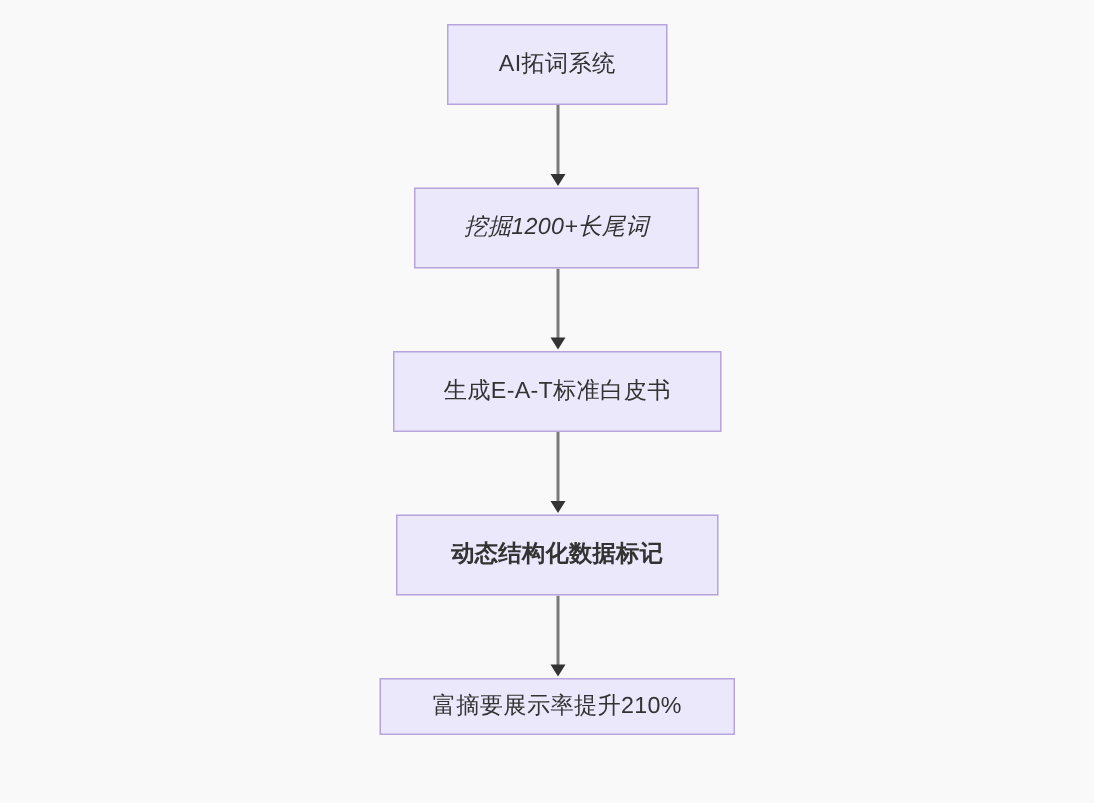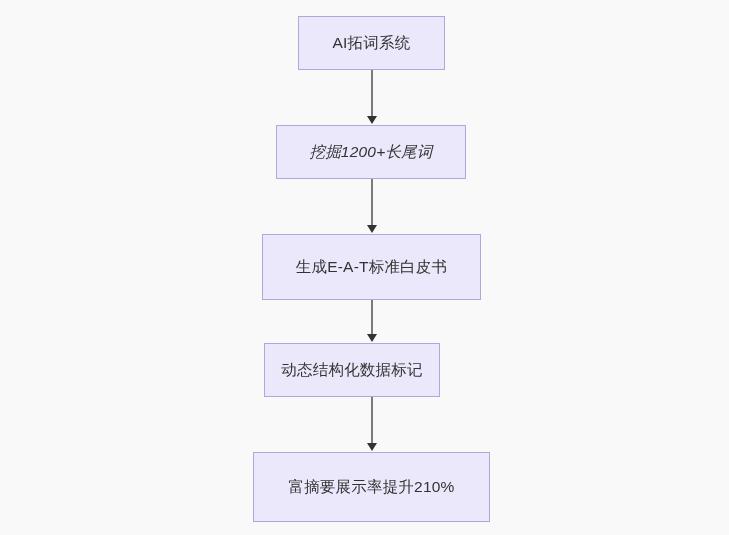--- a/index.html
+++ b/index.html
@@ -83,25 +83,25 @@
   </div>
 
   <div class="node" style="left:298px; top:16px; width:147px; height:54px;">
     <span class="node-label">AI拓词系统</span>
   </div>
 
   <div class="node" style="left:276px; top:125px; width:190px; height:54px;font-style:italic;">
     <span class="node-label">挖掘1200+长尾词</span>
   </div>
 
-  <div class="node" style="left:262px; top:234px; width:219px; height:66px;">
+  <div class="node" style="left:262px; top:234px; width:219px; height:54px;">
     <span class="node-label">生成E-A-T标准白皮书</span>
   </div>
 
-  <div class="node" style="left:264px; top:343px; width:176px; height:54px;">
+  <div class="node" style="left:264px; top:343px; width:215px; height:54px;font-weight:bold;">
     <span class="node-label">动态结构化数据标记</span>
   </div>
 
-  <div class="node" style="left:253px; top:452px; width:237px; height:70px;">
+  <div class="node" style="left:253px; top:452px; width:237px; height:38px;">
     <span class="node-label">富摘要展示率提升210%</span>
   </div>
 
 </div>
 
 </body></html>

